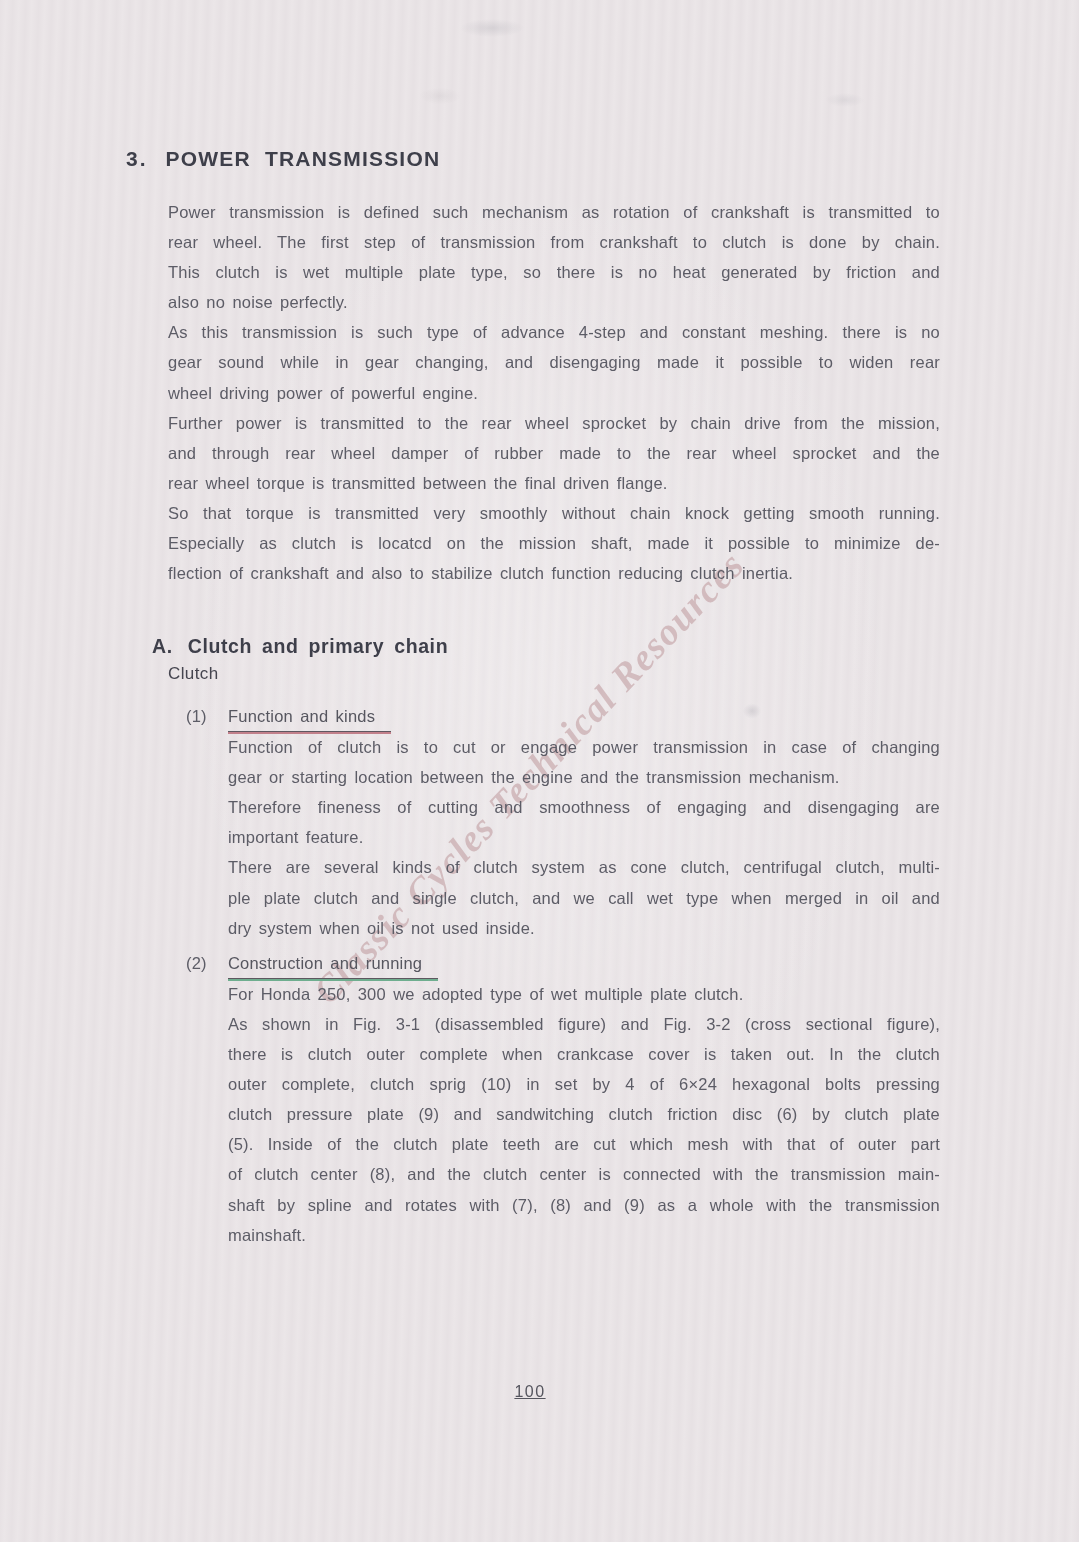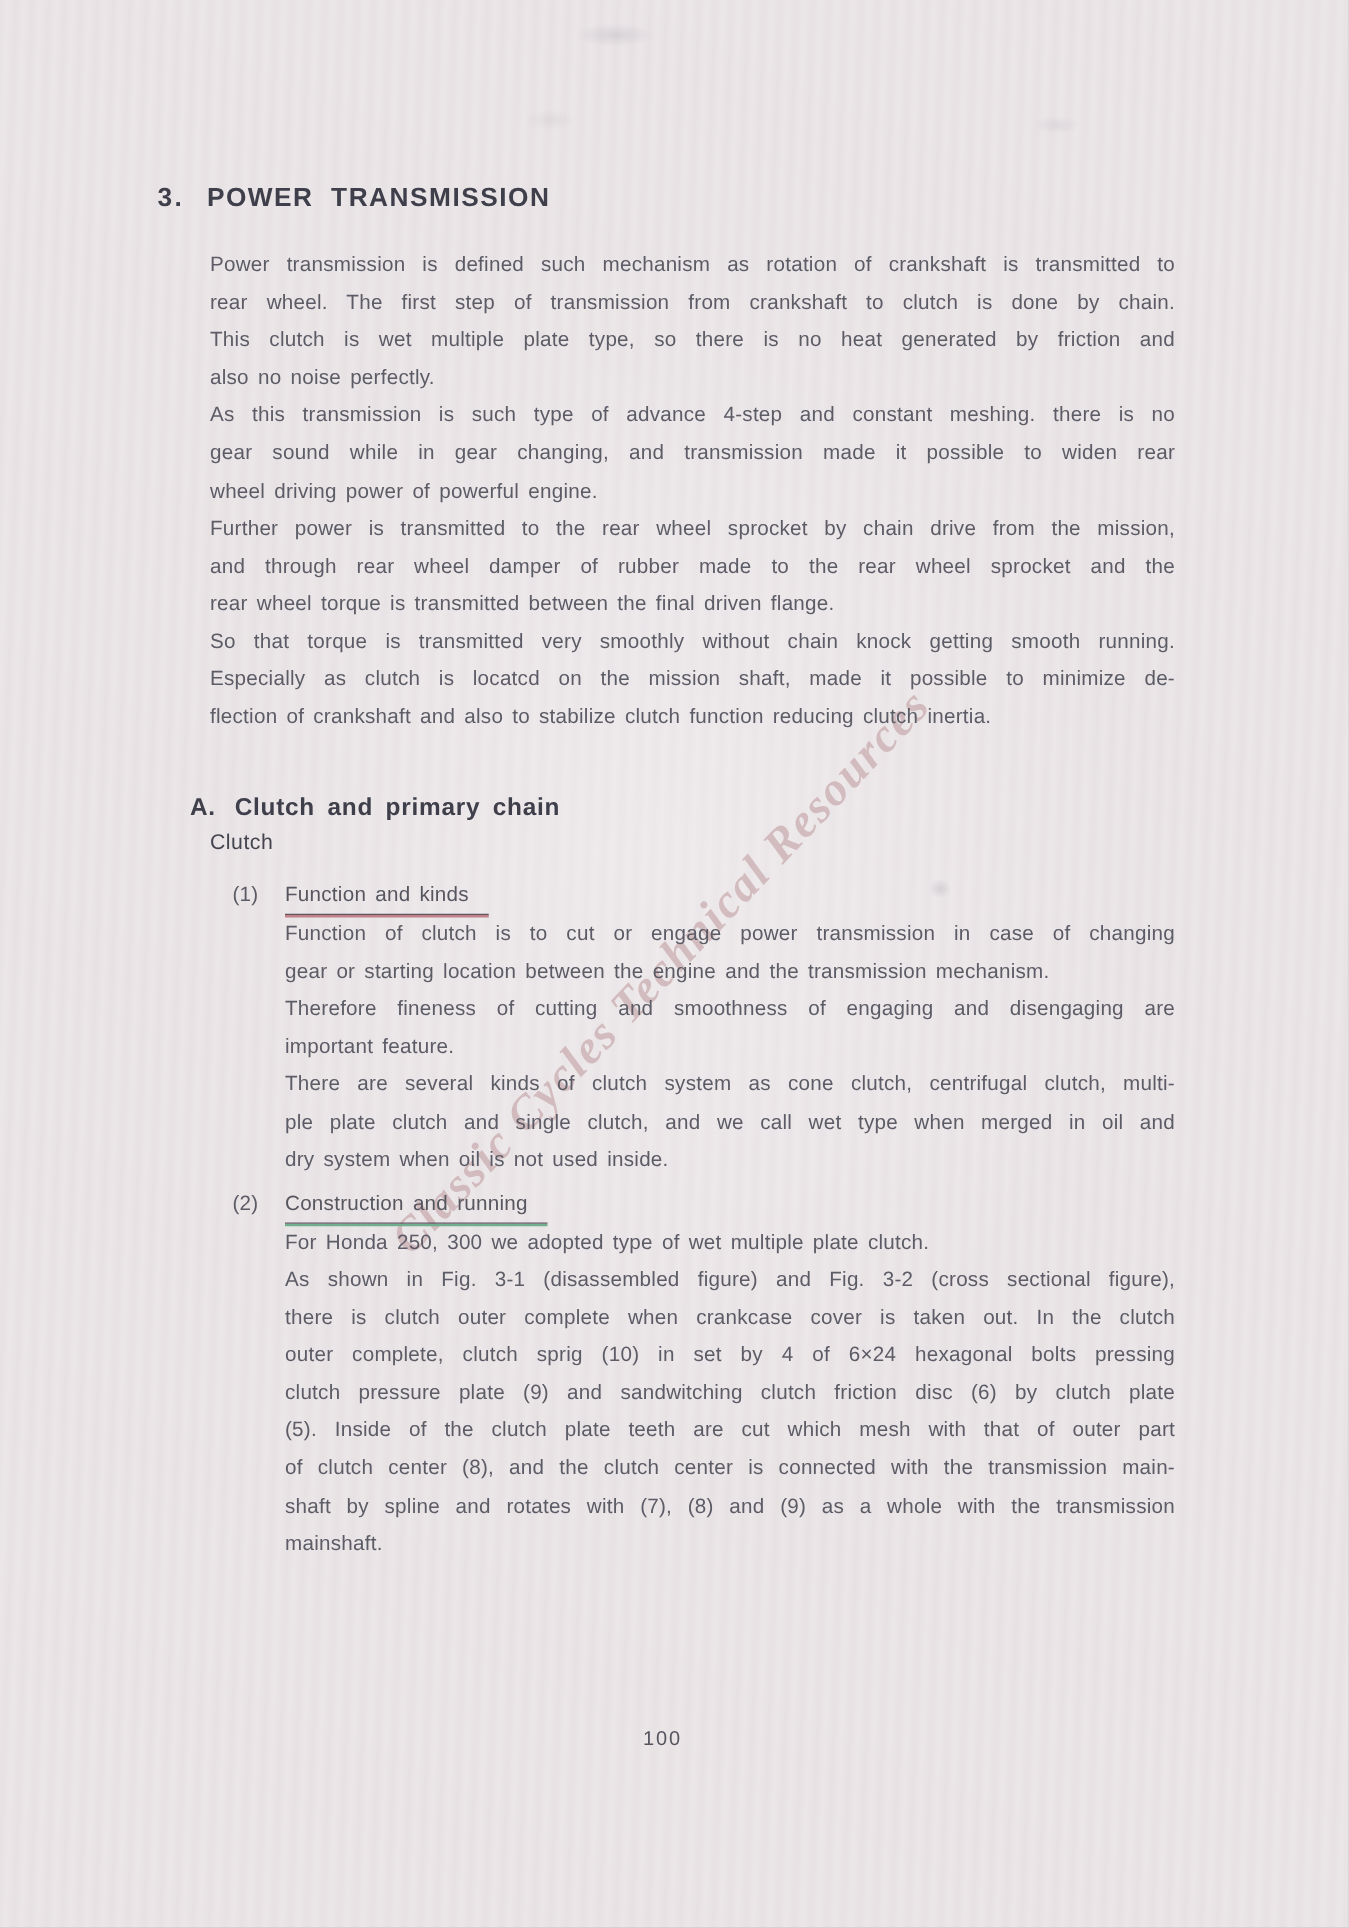--- a/index.html
+++ b/index.html
@@ -93,21 +93,21 @@
 
   <div class="intro">
       <div class="para">
         <div class="line">Power transmission is defined such mechanism as rotation of crankshaft is transmitted to</div>
         <div class="line">rear wheel. The first step of transmission from crankshaft to clutch is done by chain.</div>
         <div class="line">This clutch is wet multiple plate type, so there is no heat generated by friction and</div>
         <div class="line last">also no noise perfectly.</div>
       </div>
       <div class="para">
         <div class="line">As this transmission is such type of advance 4-step and constant meshing. there is no</div>
-        <div class="line">gear sound while in gear changing, and transmission made it possible to widen rear</div>
+        <div class="line">gear sound while in gear changing, and disengaging made it possible to widen rear</div>
         <div class="line last">wheel driving power of powerful engine.</div>
       </div>
       <div class="para">
         <div class="line">Further power is transmitted to the rear wheel sprocket by chain drive from the mission,</div>
         <div class="line">and through rear wheel damper of rubber made to the rear wheel sprocket and the</div>
         <div class="line last">rear wheel torque is transmitted between the final driven flange.</div>
       </div>
       <div class="para">
         <div class="line">So that torque is transmitted very smoothly without chain knock getting smooth running.</div>
         <div class="line">Especially as clutch is locatcd on the mission shaft, made it possible to minimize de-</div>
@@ -155,15 +155,15 @@
             <div class="line">clutch pressure plate (9) and sandwitching clutch friction disc (6) by clutch plate</div>
             <div class="line">(5). Inside of the clutch plate teeth are cut which mesh with that of outer part</div>
             <div class="line">of clutch center (8), and the clutch center is connected with the transmission main-</div>
             <div class="line">shaft by spline and rotates with (7), (8) and (9) as a whole with the transmission</div>
             <div class="line last">mainshaft.</div>
           </div>
         </div>
       </div>
     </div>
 
-  <div class="page-number" style="position:absolute; top:1383px; left:0; width:1060px; text-align:center; font-size:16px; letter-spacing:1.5px; color:#55555e;">100</div>
+  <div class="page-number" style="position:absolute; top:1383px; left:0; width:1060px; text-align:center; font-size:16px; letter-spacing:1.5px; color:#55555e;text-decoration:underline;">100</div>
 
 </div>
 
 </body></html>

